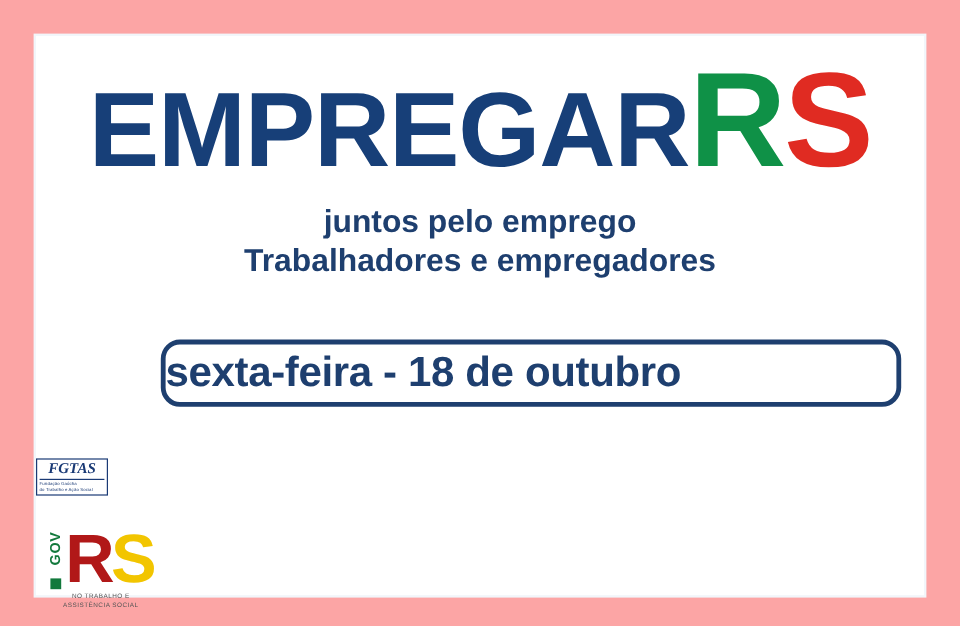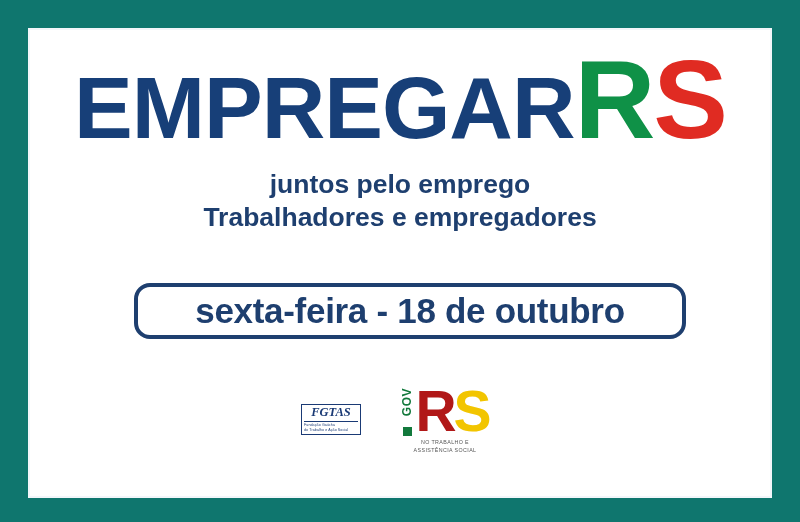--- a/index.html
+++ b/index.html
@@ -4,21 +4,21 @@
 <style>
   html, body {
     margin: 0;
     padding: 0;
     background: #ffffff;
   }
   #poster {
     position: relative;
     width: 800px;
     height: 522px;
-    background: #0f766e;
+    background: #fca5a5;
     overflow: hidden;
     font-family: "Liberation Sans", sans-serif;
   }
   
   #panel {
     position: absolute;
     left: 30px;
     top: 30px;
     width: 740px;
     height: 466px;
@@ -70,27 +70,27 @@
     font-size: 26.5px;
     font-weight: bold;
     line-height: 1.26;
   }
 
   
   .date-box {
     position: absolute;
     left: 104px;
     top: 253px;
-    width: 552px;
+    width: 617px;
     height: 56px;
     border: 4px solid #1e3f6f;
     border-radius: 16px;
     display: flex;
     align-items: center;
-    justify-content: center;
+    justify-content: flex-start;
     box-sizing: border-box;
   }
   .date-text {
     color: #1e3f6f;
     font-size: 35px;
     font-weight: bold;
     letter-spacing: -0.3px;
     white-space: nowrap;
   }
 
@@ -98,20 +98,21 @@
   .logos {
     position: absolute;
     left: 0;
     top: 358px;
     width: 740px;
     height: 100px;
     display: flex;
     align-items: flex-start;
     justify-content: center;
     gap: 30px;
+    flex-direction: column;
   }
 
   
   .logo-fgtas {
     width: 60px;
     padding-top: 16px;
   }
   .fgtas-box {
     border: 1px solid #1a3a75;
     padding: 1px 2px 0 2px;

